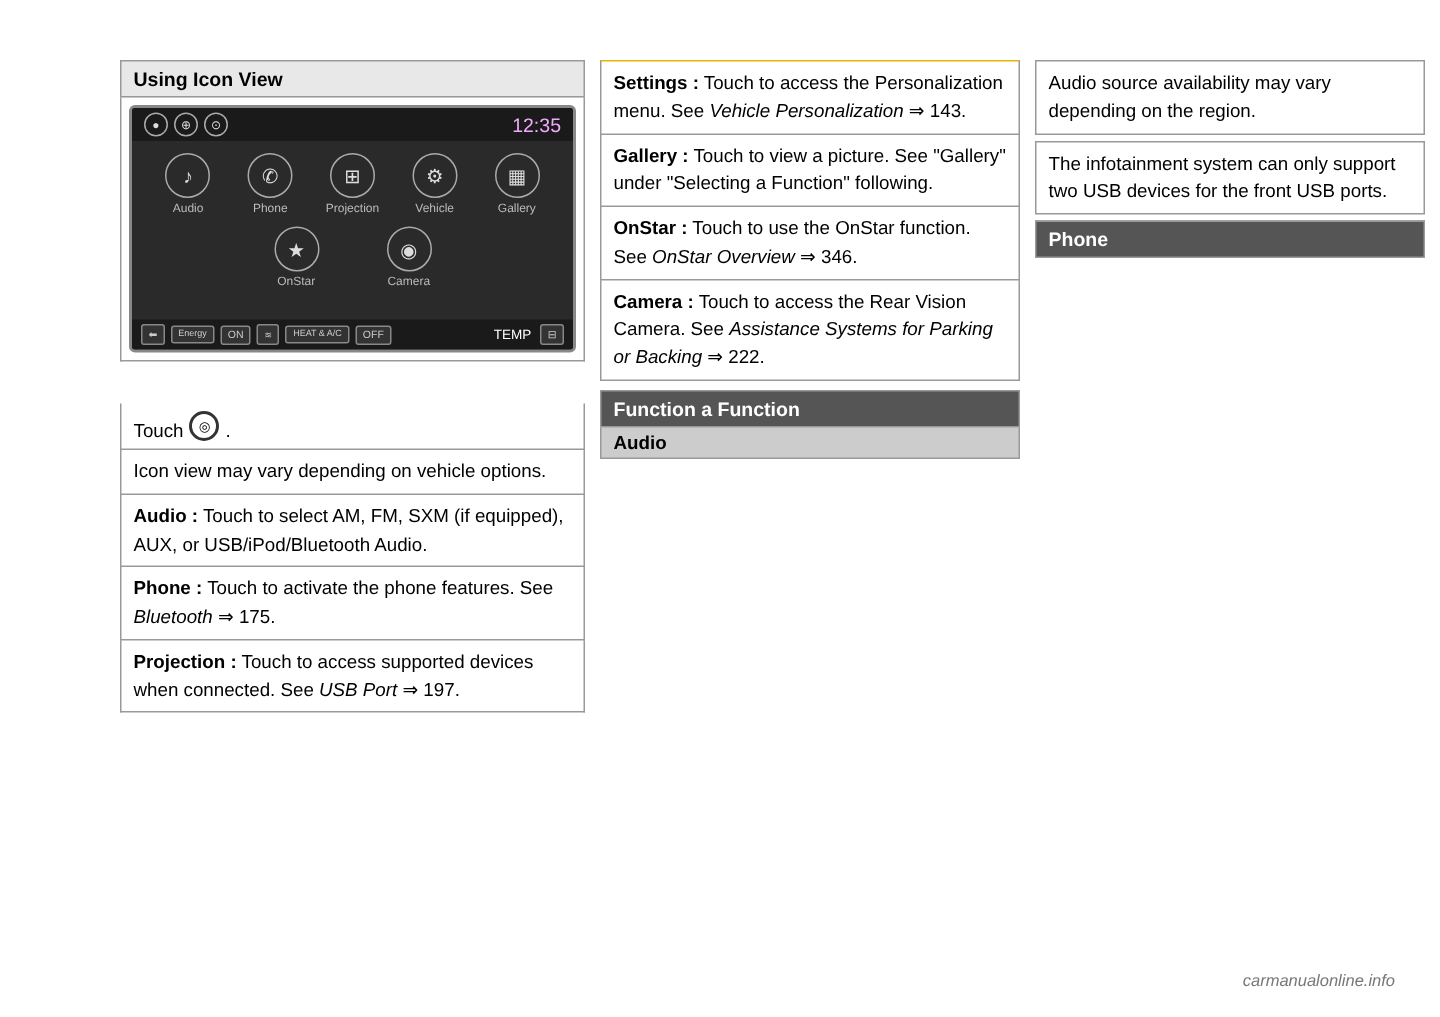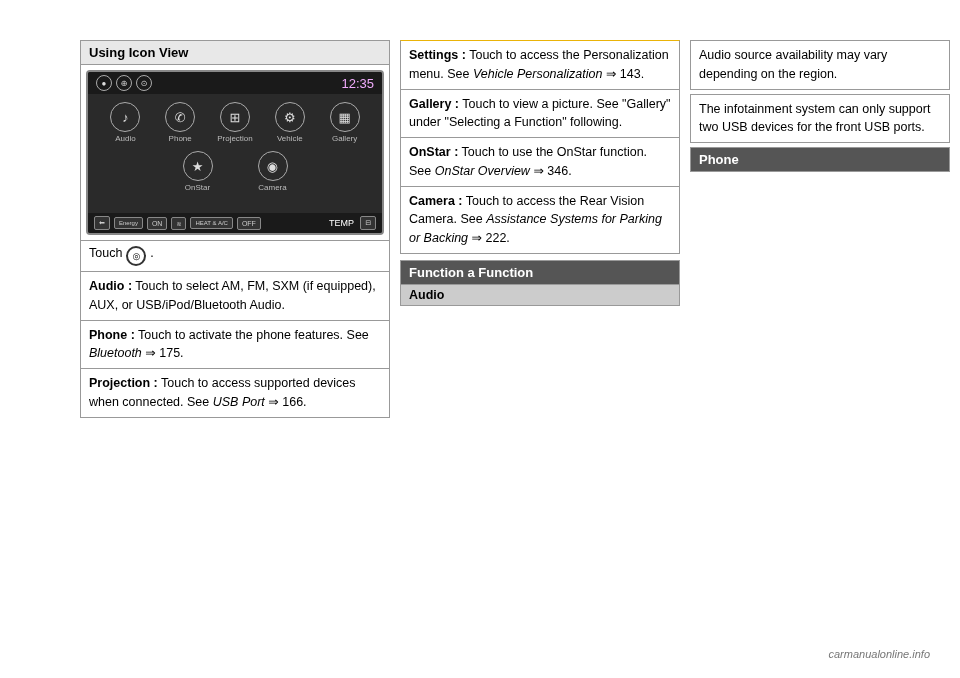--- a/index.html
+++ b/index.html
@@ -178,22 +178,23 @@
       text-align: center;
     }
 
     
     .touch-row {
       border: 1px solid #999;
       border-top: none;
       padding: 5px 8px;
       font-size: 12.5px;
       display: flex;
-      align-items: flex-start;
+      align-items: flex-end;
       gap: 4px;
+      margin-top: 28px;
     }
 
     .touch-circle {
       width: 20px;
       height: 20px;
       border-radius: 50%;
       border: 2px solid #333;
       display: flex;
       align-items: center;
       justify-content: center;
@@ -306,38 +307,39 @@
         </div>
       </div>
     </div>
 
     <div class="touch-row">
       <span>Touch</span>
       <div class="touch-circle">◎</div>
       <span>.</span>
     </div>
 
+    <div class="entry-row">Icon view may vary depending on vehicle options.</div>
 
     <div class="entry-row">
       <span class="bold-term">Audio :</span>
       <span> Touch to select AM, FM, SXM (if equipped), AUX, or USB/iPod/Bluetooth Audio.</span>
     </div>
 
     <div class="entry-row">
       <span class="bold-term">Phone :</span>
       <span> Touch to activate the phone features. See </span>
       <span class="italic-text">Bluetooth</span>
       <span> ⇒ 175.</span>
     </div>
 
     <div class="entry-row">
       <span class="bold-term">Projection :</span>
       <span> Touch to access supported devices when connected. See </span>
       <span class="italic-text">USB Port</span>
-      <span> ⇒ 166.</span>
+      <span> ⇒ 197.</span>
     </div>
 
   </div>
 
   <div class="middle-column">
 
     <div class="entry-row" style="border-top:1px solid #eab308;">
       <span class="bold-term">Settings :</span>
       <span> Touch to access the Personalization menu. See </span>
       <span class="italic-text">Vehicle Personalization</span>

